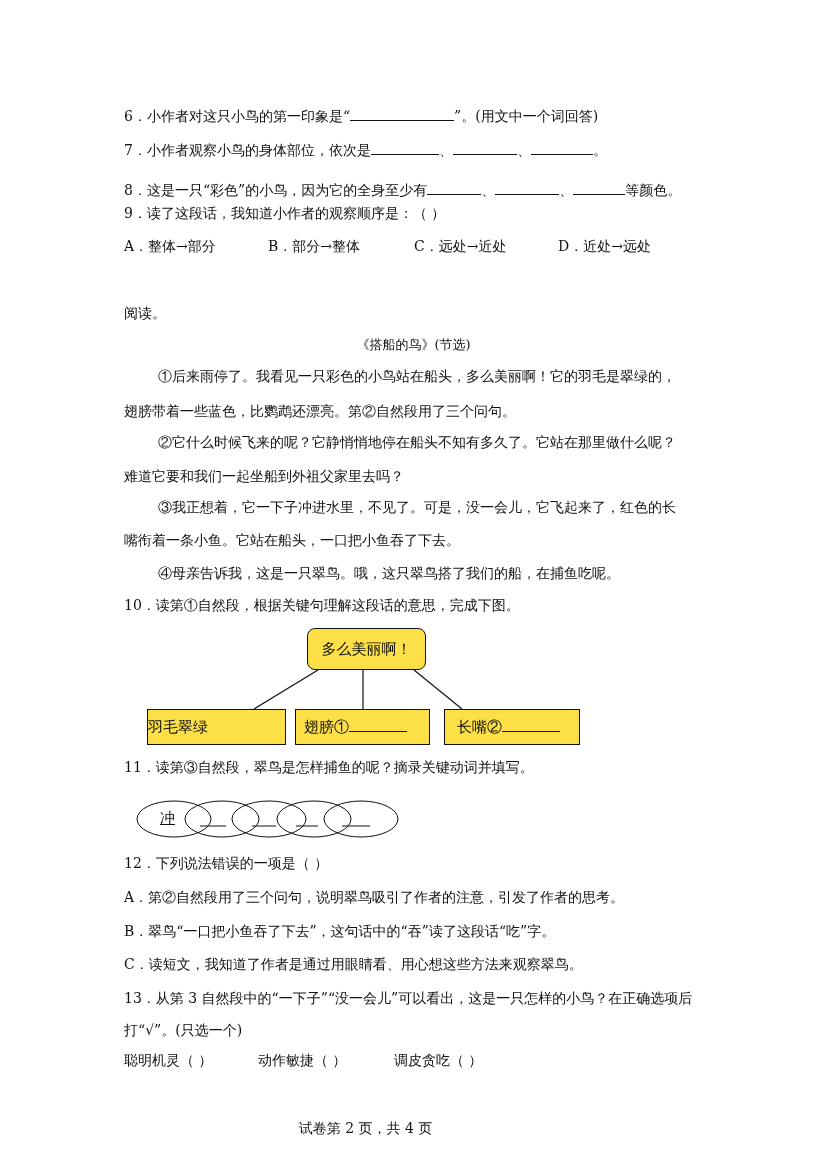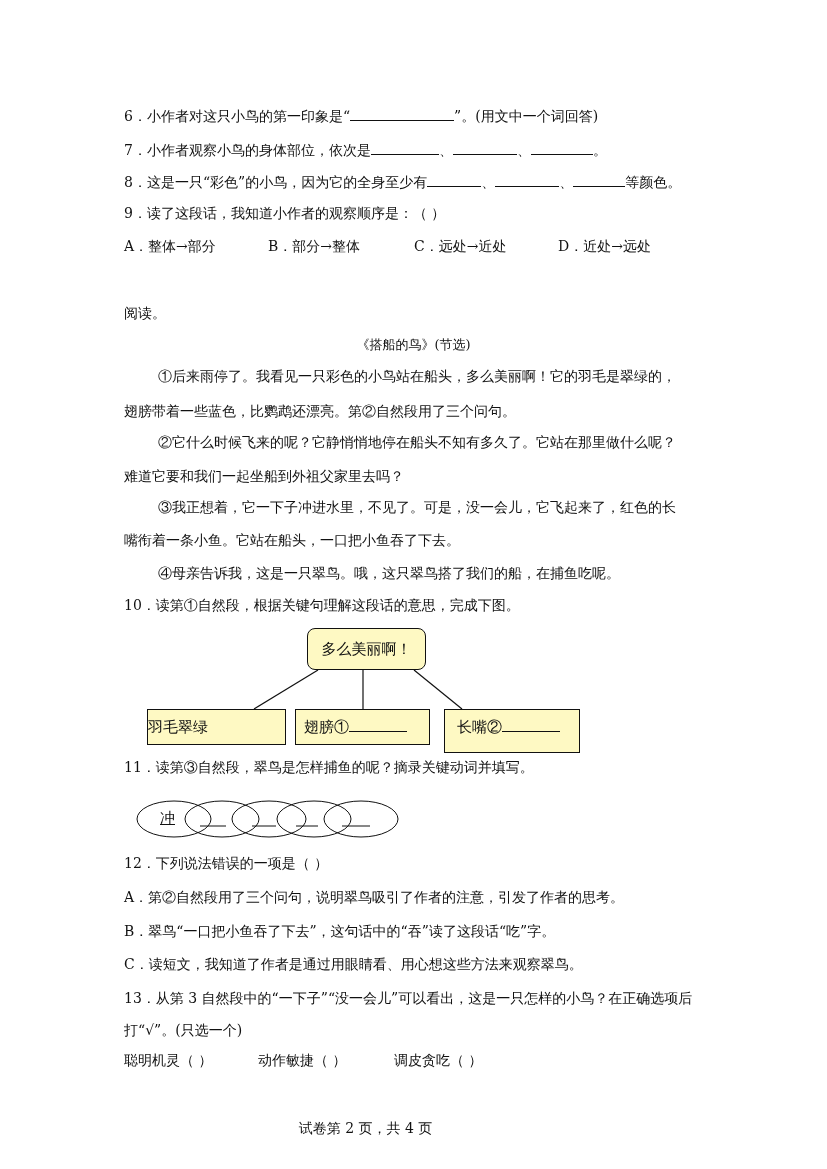--- a/index.html
+++ b/index.html
@@ -2,36 +2,36 @@
 <html><head>
 <meta charset="utf-8">
 <style>
   html, body { margin:0; padding:0; background:#ffffff; }
   body { width:827px; height:1169px; position:relative; overflow:hidden;
          font-family:"DejaVu Serif","Liberation Serif",serif; color:#111; }
   .ln { position:absolute; left:124px; font-size:14px; line-height:20px; white-space:nowrap; }
   .blank { display:inline-block; border-bottom:1px solid #111; height:14px; vertical-align:baseline; }
   .opt { position:absolute; font-size:14px; line-height:20px; white-space:nowrap; }
   .para { position:absolute; left:124px; width:570px; font-size:14px; line-height:20px; white-space:nowrap; }
-  .box { position:absolute; border:1px solid #111; background:#fef9c3; font-size:15px; line-height:20px; box-sizing:border-box; }
+  .box { position:absolute; border:1px solid #111; background:#fde047; font-size:15px; line-height:20px; box-sizing:border-box; }
   .footer { position:absolute; top:1120px; left:0; width:731px; text-align:center; font-size:14px; }
   svg { position:absolute; left:0; top:0; }
 </style>
 </head>
 <body>
 
 <div class="ln" style="top:106px">
   <span>6．小作者对这只小鸟的第一印象是“</span><span class="blank" style="width:104px"></span><span>”。(用文中一个词回答)</span>
 </div>
 
 <div class="ln" style="top:140px">
   <span>7．小作者观察小鸟的身体部位，依次是</span><span class="blank" style="width:68px"></span><span>、</span><span class="blank" style="width:64px"></span><span>、</span><span class="blank" style="width:62px"></span><span>。</span>
 </div>
 
-<div class="ln" style="top:172px">
+<div class="ln" style="top:180px">
   <span>8．这是一只“彩色”的小鸟，因为它的全身至少有</span><span class="blank" style="width:54px"></span><span>、</span><span class="blank" style="width:64px"></span><span>、</span><span class="blank" style="width:52px"></span><span>等颜色。</span>
 </div>
 
 <div class="ln" style="top:203px">9．读了这段话，我知道小作者的观察顺序是：（    ）</div>
 <div class="opt" style="top:236px;left:124px">A．整体→部分</div>
 <div class="opt" style="top:236px;left:268px">B．部分→整体</div>
 <div class="opt" style="top:236px;left:414px">C．远处→近处</div>
 <div class="opt" style="top:236px;left:558px">D．近处→远处</div>
 
 <div class="ln" style="top:303px">阅读。</div>
@@ -65,21 +65,21 @@
 
 <div class="box" style="left:307px;top:628px;width:119px;height:42px;border-radius:8px;text-align:center;padding-top:10px">
   <span>多么美丽啊！</span>
 </div>
 <div class="box" style="left:147px;top:709px;width:139px;height:36px;padding-top:7px">
   <span>羽毛翠绿</span>
 </div>
 <div class="box" style="left:295px;top:709px;width:135px;height:36px;padding:7px 0 0 8px">
   <span>翅膀①</span><span class="blank" style="width:58px;height:13px"></span>
 </div>
-<div class="box" style="left:444px;top:709px;width:136px;height:44px;padding:7px 0 0 12px">
+<div class="box" style="left:444px;top:709px;width:136px;height:36px;padding:7px 0 0 12px">
   <span>长嘴②</span><span class="blank" style="width:58px;height:13px"></span>
 </div>
 
 <div class="ln" style="top:757px">11．读第③自然段，翠鸟是怎样捕鱼的呢？摘录关键动词并填写。</div>
 <div class="opt" style="top:808px;left:160px;text-decoration:underline;font-size:15px">冲</div>
 
 <div class="ln" style="top:853px">12．下列说法错误的一项是（    ）</div>
 <div class="ln" style="top:887px">A．第②自然段用了三个问句，说明翠鸟吸引了作者的注意，引发了作者的思考。</div>
 <div class="ln" style="top:921px">B．翠鸟“一口把小鱼吞了下去”，这句话中的“吞”读了这段话“吃”字。</div>
 <div class="ln" style="top:954px">C．读短文，我知道了作者是通过用眼睛看、用心想这些方法来观察翠鸟。</div>

